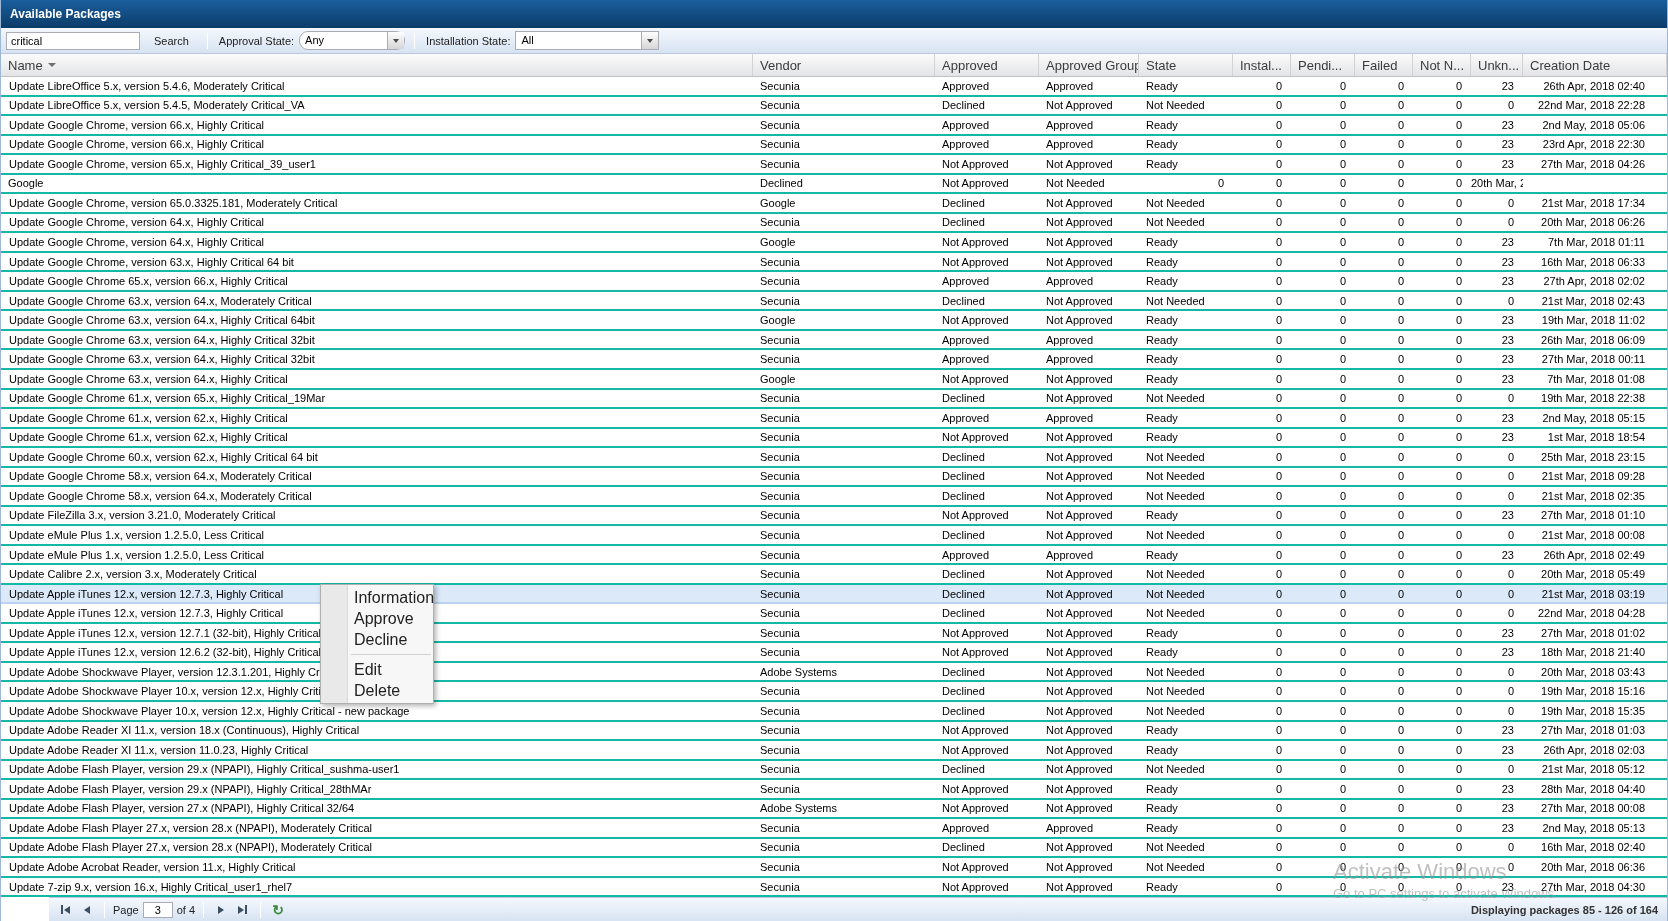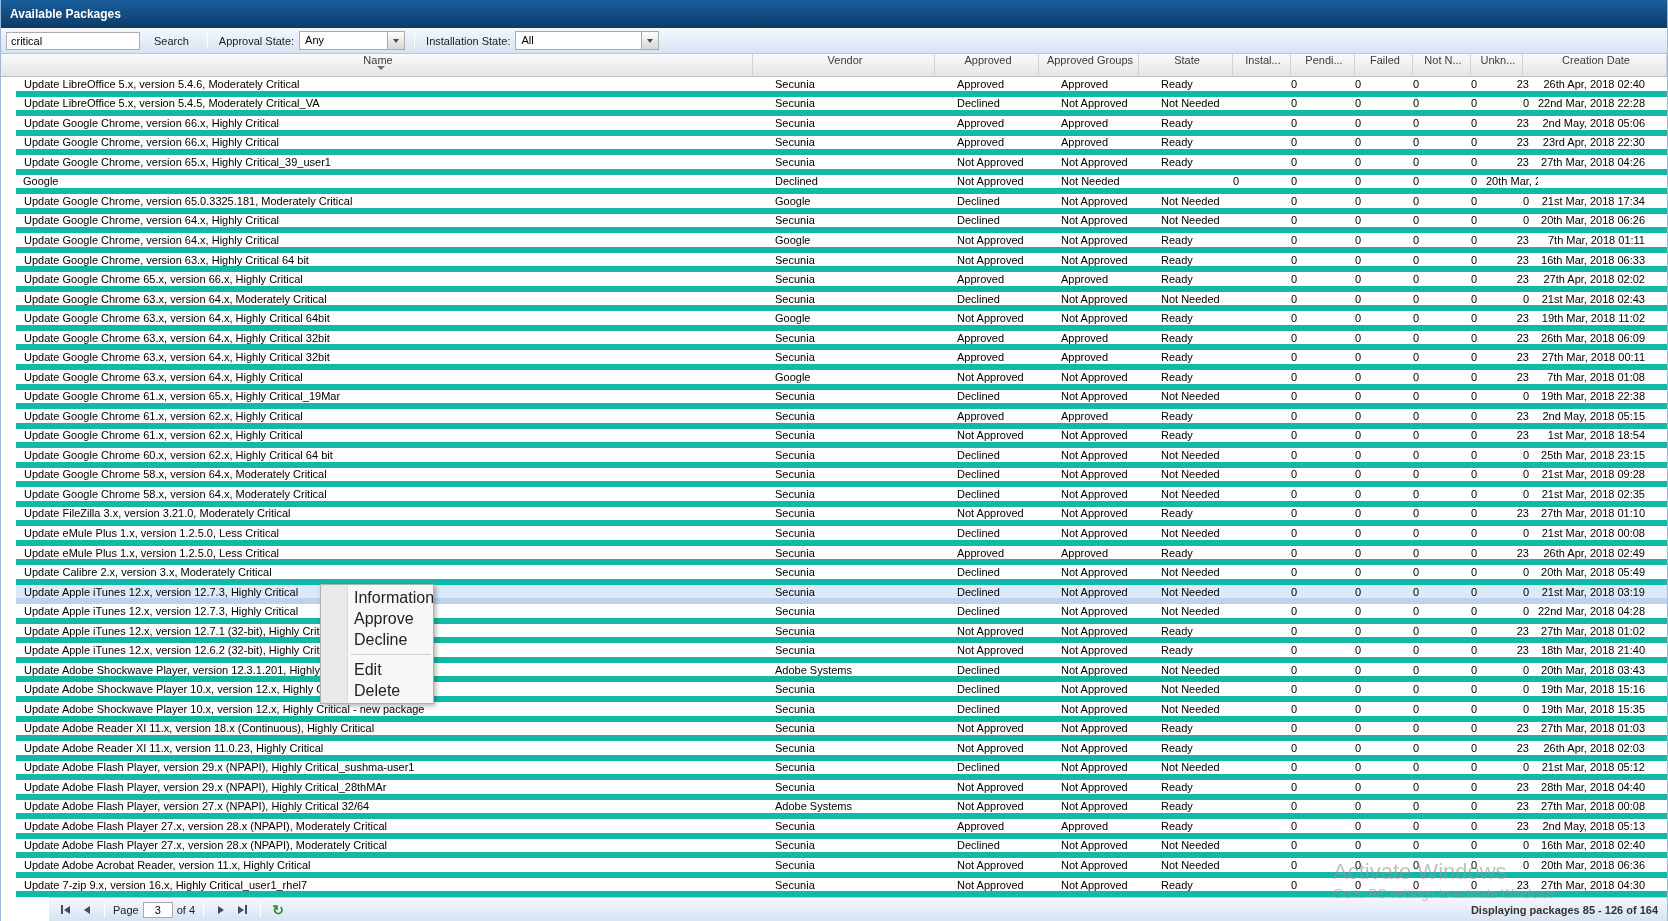--- a/index.html
+++ b/index.html
@@ -38,21 +38,21 @@
     background: transparent; border: 1px solid transparent;
     font-size: 11px; color: #222; padding: 2px 8px; cursor: default;
     font-family: "Liberation Sans", sans-serif;
   }
   .tb-sep { width: 1px; height: 16px; background: #c4cfdd; border-right: 1px solid #ffffff; margin: 0 4px; }
   .tb-label { font-size: 11px; color: #222; margin-left: 2px; }
   .combo {
     display: flex; align-items: stretch; height: 19px;
     border: 1px solid #a9acb5; background: #fff;
   }
-  .combo.approval { width: 106px; }
+  .combo.approval { width: 106px; border-radius: 9px; }
   .combo.installation { width: 144px; }
   .combo-value { flex: 1; font-size: 11px; padding: 2px 5px; white-space: nowrap; overflow: hidden; }
   .combo-trigger {
     width: 17px; background: linear-gradient(#fefefe, #d6d6d6);
     border-left: 1px solid #a9acb5;
     display: flex; align-items: center; justify-content: center;
   }
   .combo-trigger::after {
     content: ''; width: 0; height: 0;
     border-left: 3.5px solid transparent; border-right: 3.5px solid transparent;
@@ -63,32 +63,32 @@
     display: grid;
     grid-template-columns: 752px 182px 104px 100px 94px 58px 64px 58px 58px 52px minmax(0,1fr);
   }
   .grid-header {
     height: 23px; flex: 0 0 23px;
     background: linear-gradient(to bottom, var(--header_top), var(--header_bottom));
     border-bottom: 1px solid #c2c2c2;
   }
   .hcell {
     display: flex; align-items: center;
-    font-size: 11px; color: #3b3b3b;
+    font-size: 13px; color: #3b3b3b;
     padding: 0 4px 0 7px;
     border-right: 1px solid #d2d2d2;
-    white-space: nowrap; overflow: hidden; flex-direction: column;
+    white-space: nowrap; overflow: hidden;
   }
   .sort-arrow {
     margin-left: 5px; width: 0; height: 0;
     border-left: 4px solid transparent; border-right: 4px solid transparent;
     border-top: 4px solid #6f6f6f;
   }
   .grid-body { flex: 1 1 auto; display: flex; flex-direction: column; overflow: hidden; background: #fff; }
-  .grid-row { flex: 1 1 0; min-height: 0; border-bottom: 6px solid #14b8a6; align-items: center; margin-left: 15px; }
+  .grid-row { flex: 1 1 0; min-height: 0; border-bottom: 2px solid #14b8a6; align-items: center; }
   .grid-row.selected { background: var(--selection); border-bottom-color: #bcd2ef; }
   .cell {
     font-size: 11px; color: #000;
     white-space: nowrap; overflow: hidden;
     padding-left: 7px; line-height: 18px;
   }
   .cell.col0 { padding-left: 8px; }
   .cell.num { text-align: right; padding-right: 9px; padding-left: 0; }
   .cell.date { text-align: right; padding-right: 22px; padding-left: 0; }
   

